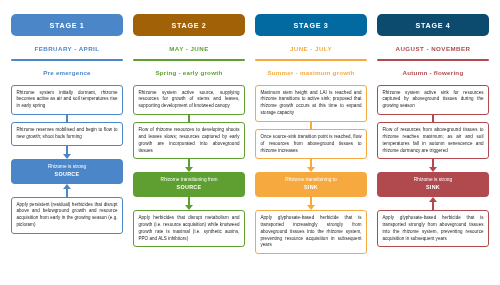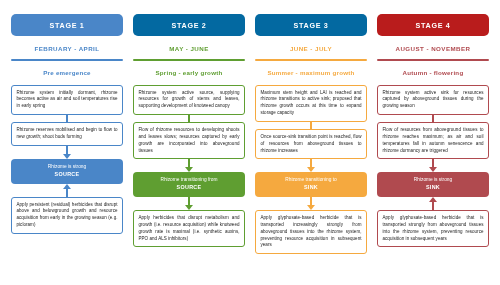--- a/index.html
+++ b/index.html
@@ -143,21 +143,21 @@
     <div class="arrow up">
       <div class="head" style="border-bottom: 5px solid rgb(74, 134, 200);"></div>
       <div class="shaft" style="background: rgb(74, 134, 200);"></div>
     </div>
 
     <div class="card c2" style="border-color: rgb(74, 134, 200);">Apply persistent (residual) herbicides that disrupt above and belowground growth and resource acquisition from early in the growing season (e.g. picloram)</div>
     <div class="spacer"></div>
   </div>
 
   <div class="col">
-    <div class="stage-pill" style="background: #0369a1;">STAGE 2</div>
+    <div class="stage-pill" style="background: #a16207;">STAGE 2</div>
     <div class="months" style="color: rgb(95, 158, 49);">MAY - JUNE</div>
     <div class="rule" style="background: rgb(95, 158, 49);"></div>
     <div class="season" style="color: rgb(95, 158, 49);">Spring - early growth</div>
 
     <div class="card c1" style="border-color: rgb(95, 158, 49);">Rhizome system active source, supplying resources for growth of stems and leaves, supporting development of knotweed canopy</div>
     <div class="stem" style="background: rgb(95, 158, 49);"></div>
     <div class="card c2" style="border-color: rgb(95, 158, 49);">Flow of rhizome resources to developing shoots and leaves slows; resources captured by early growth are incorporated into aboveground tissues</div>
 
     <div class="arrow down">
       <div class="shaft" style="background: rgb(95, 158, 49);"></div>
@@ -201,21 +201,21 @@
     <div class="arrow down">
       <div class="shaft" style="background: rgb(245, 169, 63);"></div>
       <div class="head" style="border-top: 5px solid rgb(245, 169, 63);"></div>
     </div>
 
     <div class="card c2" style="border-color: rgb(245, 169, 63);">Apply glyphosate-based herbicide that is transported increasingly strongly from aboveground tissues into the rhizome system, preventing resource acquisition in subsequent years</div>
     <div class="spacer"></div>
   </div>
 
   <div class="col">
-    <div class="stage-pill" style="background: #b91c1c;">STAGE 4</div>
+    <div class="stage-pill" style="background: #0c4a6e;">STAGE 4</div>
     <div class="months" style="color: rgb(176, 74, 79);">AUGUST - NOVEMBER</div>
     <div class="rule" style="background: rgb(176, 74, 79);"></div>
     <div class="season" style="color: rgb(176, 74, 79);">Autumn - flowering</div>
 
     <div class="card c1" style="border-color: rgb(176, 74, 79);">Rhizome system active sink for resources captured by aboveground tissues during the growing season</div>
     <div class="stem" style="background: rgb(176, 74, 79);"></div>
     <div class="card c2" style="border-color: rgb(176, 74, 79);">Flow of resources from aboveground tissues to rhizome reaches maximum; as air and soil temperatures fall in autumn senescence and rhizome dormancy are triggered</div>
 
     <div class="arrow down">
       <div class="shaft" style="background: rgb(176, 74, 79);"></div>

